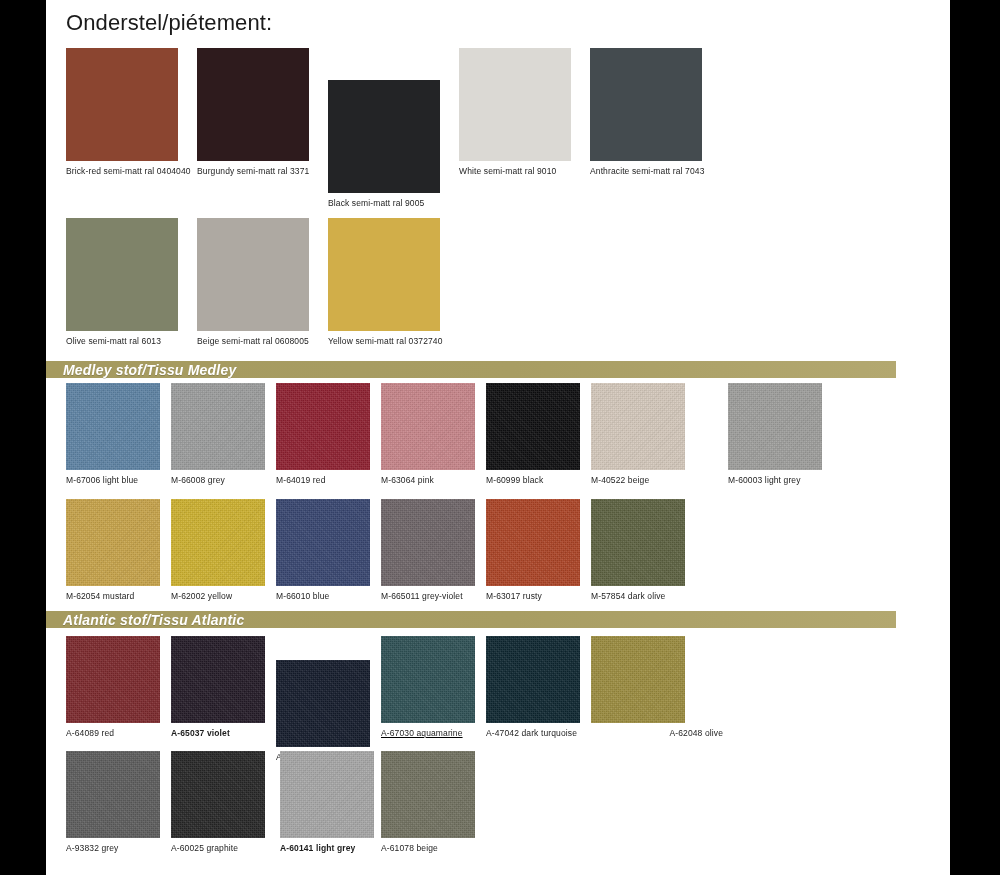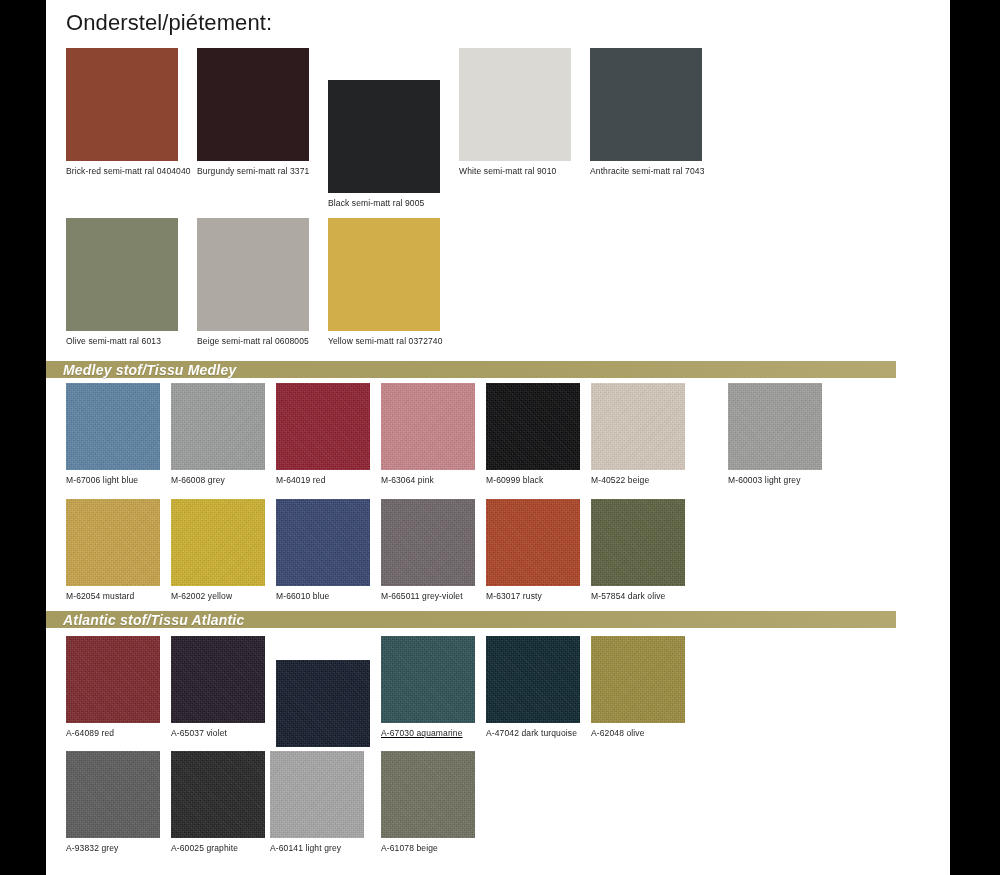--- a/index.html
+++ b/index.html
@@ -252,21 +252,21 @@
           <div class="banner-inner">Atlantic stof/Tissu Atlantic</div>
         </div>
         <div class="swatch-row" style="top: 636px;">
           <div class="swatch" style="left: 0px;">
             <div class="chip fabric" style="background: rgb(123, 40, 44);">
               <div class="tex"></div>
               <div class="tex2"></div>
             </div>
             <div class="chip-label">A-64089 red</div>
           </div>
-          <div class="swatch" style="left: 105px;">
+          <div class="swatch" style="left: 105px; font-weight: bold;">
             <div class="chip fabric" style="background: rgb(35, 26, 38);">
               <div class="tex"></div>
               <div class="tex2"></div>
             </div>
             <div class="chip-label">A-65037 violet</div>
           </div>
           <div class="swatch" style="left: 210px; margin-top: 24px;">
             <div class="chip fabric" style="background: rgb(20, 27, 43);">
               <div class="tex"></div>
               <div class="tex2"></div>
@@ -280,21 +280,21 @@
             </div>
             <div class="chip-label">A-67030 aquamarine</div>
           </div>
           <div class="swatch" style="left: 420px;">
             <div class="chip fabric" style="background: rgb(13, 38, 48);">
               <div class="tex"></div>
               <div class="tex2"></div>
             </div>
             <div class="chip-label">A-47042 dark turquoise</div>
           </div>
-          <div class="swatch" style="left: 525px;">
+          <div class="swatch" style="left: 525px; text-align: right;">
             <div class="chip fabric" style="background: rgb(154, 139, 62);">
               <div class="tex"></div>
               <div class="tex2"></div>
             </div>
             <div class="chip-label">A-62048 olive</div>
           </div>
         </div>
         <div class="swatch-row" style="top: 751px;">
           <div class="swatch" style="left: 0px;">
             <div class="chip fabric" style="background: rgb(92, 92, 92);">
@@ -303,21 +303,21 @@
             </div>
             <div class="chip-label">A-93832 grey</div>
           </div>
           <div class="swatch" style="left: 105px;">
             <div class="chip fabric" style="background: rgb(38, 38, 38);">
               <div class="tex"></div>
               <div class="tex2"></div>
             </div>
             <div class="chip-label">A-60025 graphite</div>
           </div>
-          <div class="swatch" style="left: 204px;">
+          <div class="swatch" style="left: 214px; font-weight: bold;">
             <div class="chip fabric" style="background: rgb(166, 166, 166);">
               <div class="tex"></div>
               <div class="tex2"></div>
             </div>
             <div class="chip-label">A-60141 light grey</div>
           </div>
           <div class="swatch" style="left: 315px;">
             <div class="chip fabric" style="background: rgb(112, 112, 95);">
               <div class="tex"></div>
               <div class="tex2"></div>

